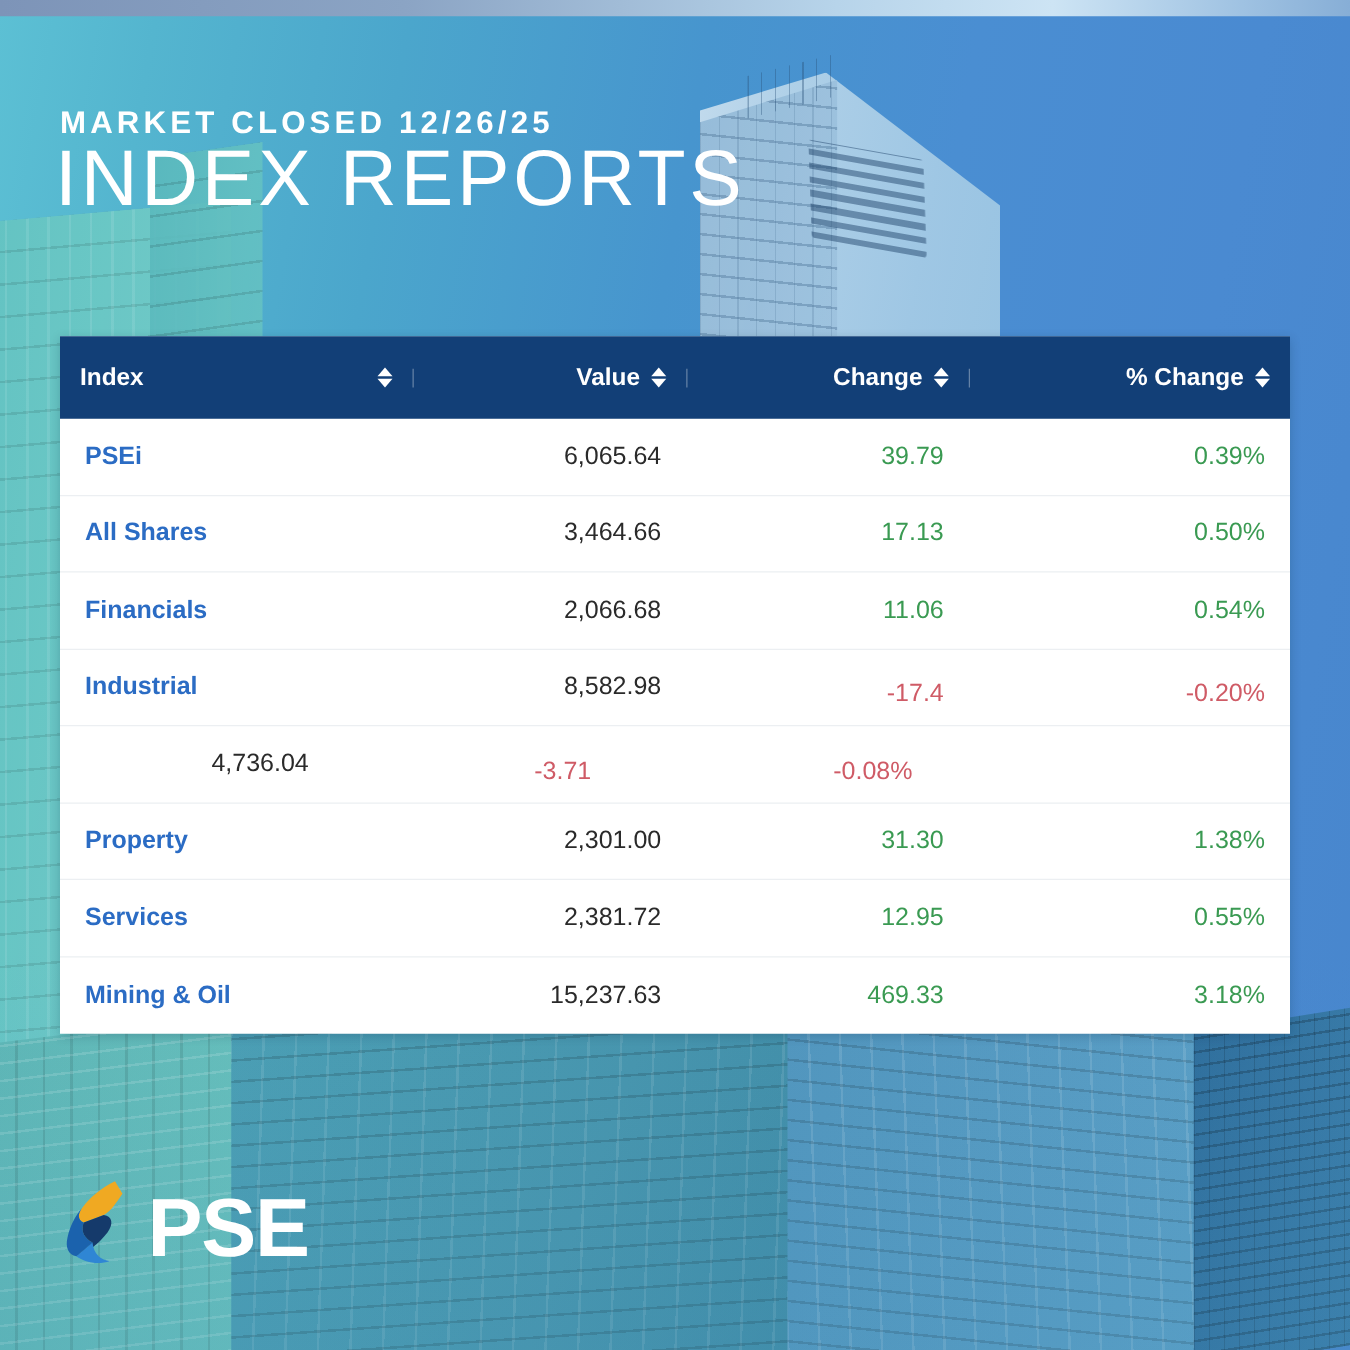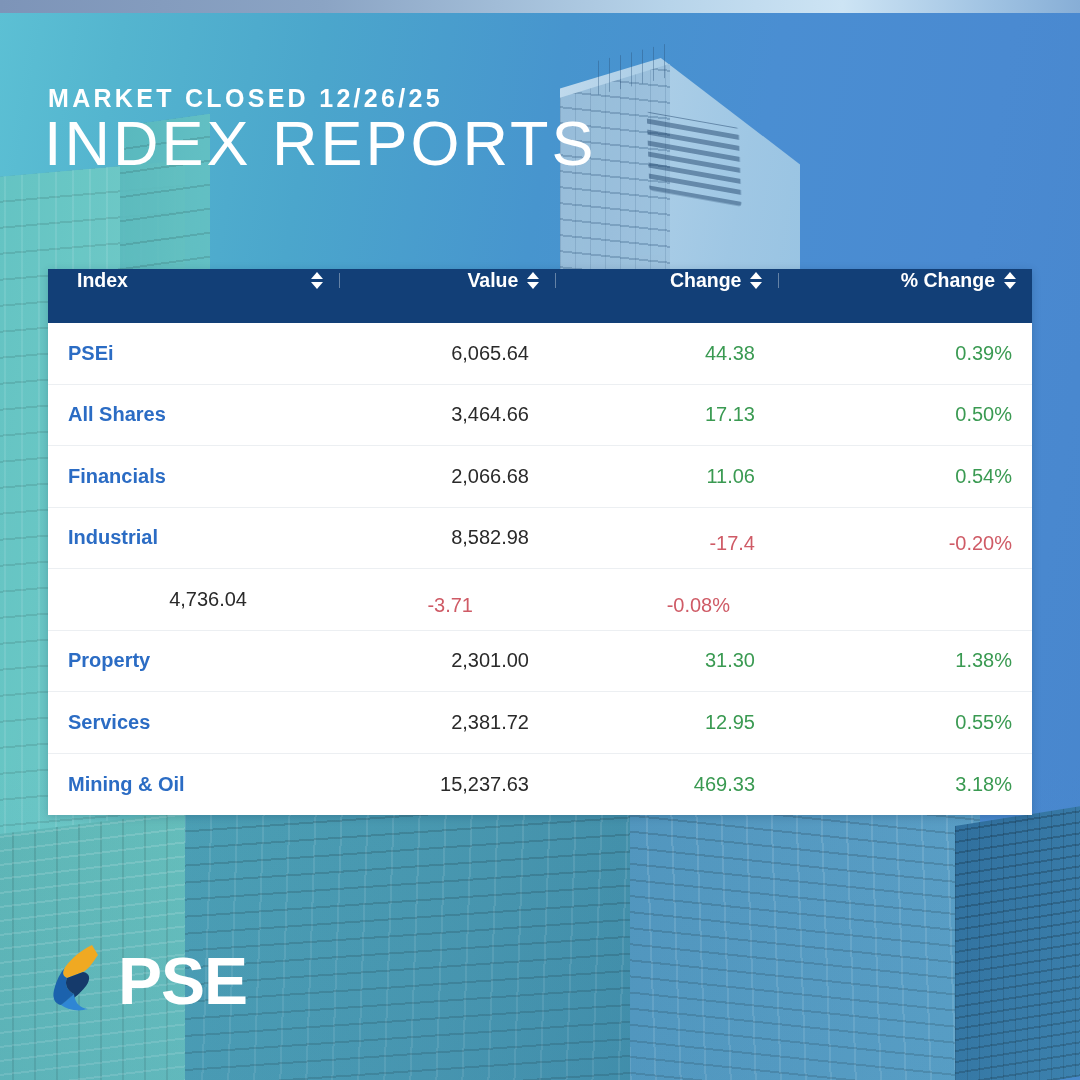--- a/index.html
+++ b/index.html
@@ -75,21 +75,21 @@
 
   
   .kicker{position:absolute;left:48px;top:84px;color:#fff;font-weight:bold;
      font-size:25px;letter-spacing:3.3px;}
   .headline{position:absolute;left:44px;top:112px;color:#fff;font-weight:normal;
      font-size:63px;letter-spacing:3px;line-height:1;}
 
   
   .table{position:absolute;left:48px;top:269px;width:984px;
      background:#fff;box-shadow:0 2px 8px rgba(10,40,70,.22);}
-  .thead{display:flex;background:#123f77;height:54px;align-items:flex-start;padding-left:13px;}
+  .thead{display:flex;background:#123f77;height:66px;align-items:center;}
   .th{display:flex;align-items:center;color:#fff;font-weight:bold;font-size:19.5px;
      padding:0 16px;position:relative;}
   .th + .th::before{content:"";position:absolute;left:0;top:4px;bottom:4px;width:1px;
      background:rgba(255,255,255,.35);}
   .c-index{width:282px;justify-content:space-between;}
   .c-value{width:219px;justify-content:flex-end;gap:9px;}
   .c-change{width:226px;justify-content:flex-end;gap:9px;}
   .c-pct{width:257px;justify-content:flex-end;gap:9px;}
   .sorticon{display:inline-flex;flex-direction:column;gap:2.5px;flex:0 0 auto;}
   .sorticon i{display:block;width:0;height:0;border-left:6px solid transparent;
@@ -163,21 +163,21 @@
           <i class="up"></i>
           <i class="dn"></i>
         </span>
     </div>
   </div>
 
   <div id="tbody">
       <div class="tr">
         <div class="td name">PSEi</div>
         <div class="td val">6,065.64</div>
-        <div class="td chg up-txt">44.38</div>
+        <div class="td chg up-txt">39.79</div>
         <div class="td pct up-txt">0.39%</div>
       </div>
       <div class="tr">
         <div class="td name">All Shares</div>
         <div class="td val">3,464.66</div>
         <div class="td chg up-txt">17.13</div>
         <div class="td pct up-txt">0.50%</div>
       </div>
       <div class="tr">
         <div class="td name">Financials</div>

